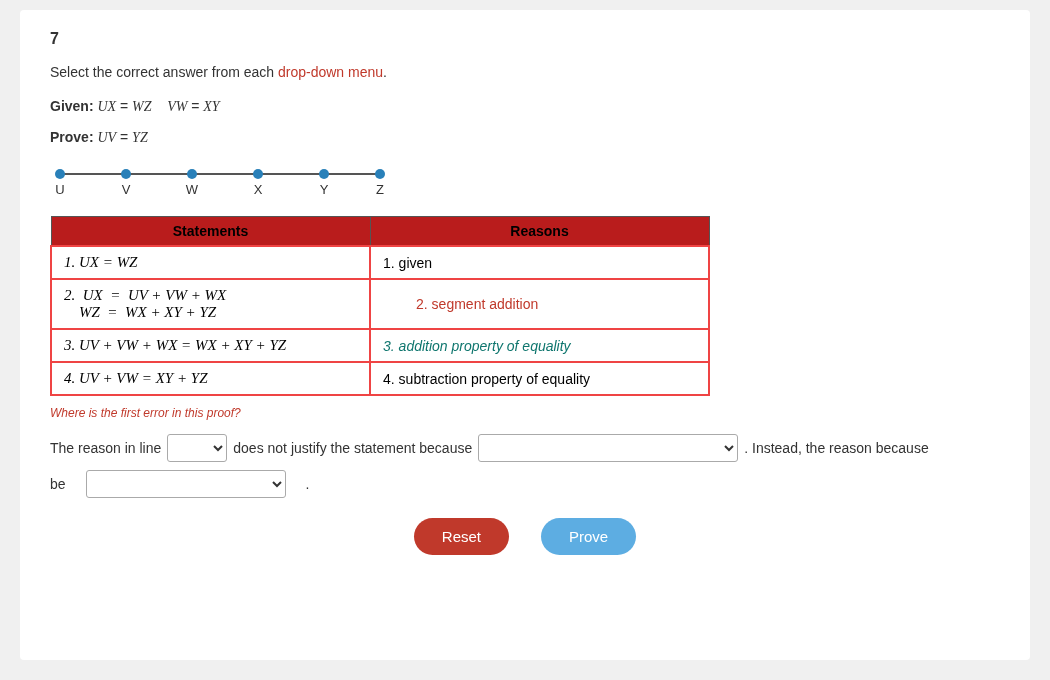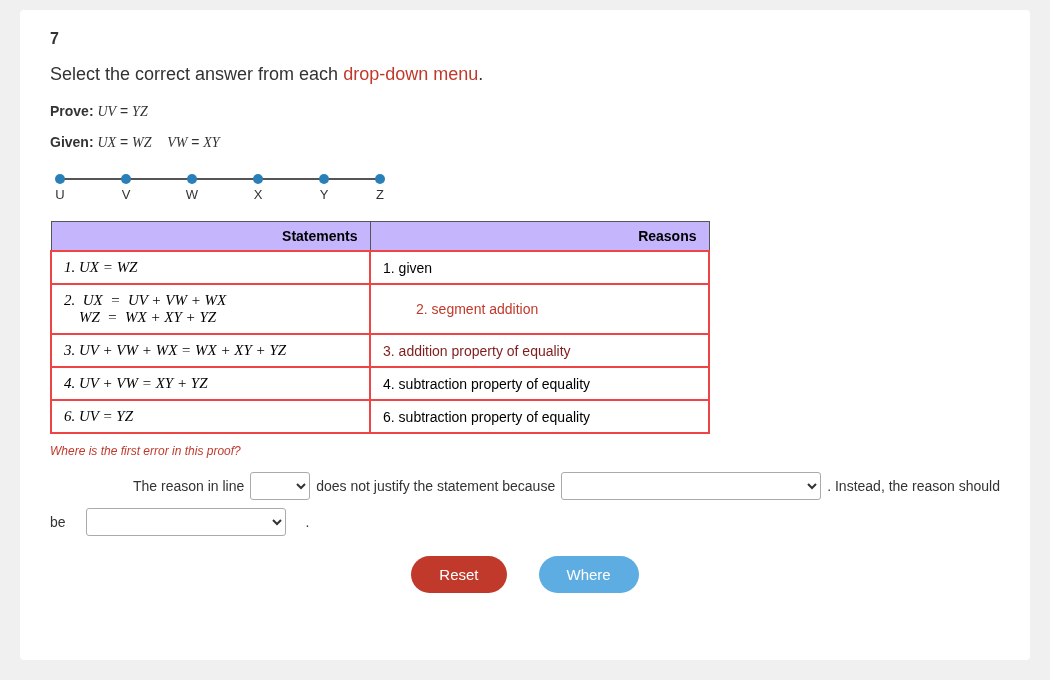--- a/index.html
+++ b/index.html
@@ -20,21 +20,21 @@
       padding: 20px 30px 30px 30px;
       position: relative;
     }
     .question-number {
       font-size: 16px;
       font-weight: bold;
       color: #333;
       margin-bottom: 16px;
     }
     .instruction {
-      font-size: 18px;
+      font-size: 14px;
       color: #333;
       margin-bottom: 14px;
     }
     .instruction a { color: #c0392b; text-decoration: none; }
     .given-prove {
       font-size: 14px;
       color: #333;
       margin-bottom: 6px;
       line-height: 1.8;
     }
@@ -52,64 +52,63 @@
       height: 36px;
     }
     
     .proof-table {
       border-collapse: collapse;
       width: 660px;
       margin-bottom: 10px;
       font-size: 14px;
     }
     .proof-table th {
-      background: #c4b5fd;
+      background: #b91c1c;
       border: 1px solid #555;
       padding: 6px 12px;
-      text-align: right;
+      text-align: center;
       font-weight: bold;
       font-size: 14px;
     }
     .proof-table td {
       border: 2px solid #ef4444;
       padding: 7px 12px;
       vertical-align: middle;
     }
     .proof-table td:first-child {
       width: 320px;
       font-family: 'Times New Roman', serif;
       font-style: italic;
       font-size: 15px;
     }
     .proof-table td:last-child {
       width: 340px;
     }
     .reason-orange { color: #c0392b; margin-left: 33px; }
-    .reason-blue { color: #7f1d1d; }
+    .reason-blue { color: #0f766e; font-style: italic; }
 
     .math-italic {
       font-family: 'Times New Roman', serif;
       font-style: italic;
     }
     
     .error-question {
       font-size: 12px;
       color: #c0392b;
       margin-bottom: 14px;
       font-style: italic;
     }
     .answer-row {
       font-size: 14px;
       color: #333;
       display: flex;
       align-items: center;
       flex-wrap: wrap;
       gap: 6px;
       margin-bottom: 8px;
-      justify-content: flex-end;
     }
     .answer-row2 {
       font-size: 14px;
       color: #333;
       display: flex;
       align-items: center;
       gap: 20px;
       margin-bottom: 20px;
     }
     select {
@@ -154,24 +153,24 @@
 <body>
 
 <div class="card">
   <div class="question-number">7</div>
 
   <div class="instruction">
     Select the correct answer from each <a>drop-down menu</a>.
   </div>
 
   <div class="given-prove">
+    <strong>Given:</strong> <span class="math-italic">UX</span> = <span class="math-italic">WZ</span> &nbsp;&nbsp; <span class="math-italic">VW</span> = <span class="math-italic">XY</span>
+  </div>
+  <div class="given-prove">
     <strong>Prove:</strong> <span class="math-italic">UV</span> = <span class="math-italic">YZ</span>
-  </div>
-  <div class="given-prove">
-    <strong>Given:</strong> <span class="math-italic">UX</span> = <span class="math-italic">WZ</span> &nbsp;&nbsp; <span class="math-italic">VW</span> = <span class="math-italic">XY</span>
   </div>
 
   <div class="number-line-container">
     <svg class="number-line-svg" viewBox="0 0 340 36" xmlns="http://www.w3.org/2000/svg">
 
       <line x1="10" y1="10" x2="330" y2="10" stroke="#555" stroke-width="2"></line>
 
       <circle cx="10" cy="10" r="5" fill="#2980b9"></circle>
       <circle cx="76" cy="10" r="5" fill="#2980b9"></circle>
       <circle cx="142" cy="10" r="5" fill="#2980b9"></circle>
@@ -224,26 +223,20 @@
       </tr>
 
       <tr>
         <td>
           4. <em>UV</em> + <em>VW</em> = <em>XY</em> + <em>YZ</em>
         </td>
         <td>4. subtraction property of equality</td>
       </tr>
 
 
-      <tr>
-        <td>
-          6. <em>UV</em> = <em>YZ</em>
-        </td>
-        <td>6. subtraction property of equality</td>
-      </tr>
     </tbody>
   </table>
 
   <div class="error-question">
     Where is the first error in this proof?
   </div>
 
   <div class="answer-row">
     <span>The reason in line</span>
     <select class="line-select">
@@ -256,32 +249,32 @@
       <option value="6">6</option>
     </select>
     <span>does not justify the statement because</span>
     <select class="reason-select">
       <option value=""></option>
       <option value="1">segment addition applies to two segments</option>
       <option value="2">addition property requires equal sides</option>
       <option value="3">this step substitutes, not adds</option>
       <option value="4">the segments do not share an endpoint</option>
     </select>
-    <span>. Instead, the reason should</span>
+    <span>. Instead, the reason because</span>
   </div>
 
   <div class="answer-row2">
     <span>be</span>
     <select class="reason-select2">
       <option value=""></option>
       <option value="1">substitution property of equality</option>
       <option value="2">segment addition postulate</option>
       <option value="3">transitive property</option>
       <option value="4">addition property of equality</option>
     </select>
     <span>.</span>
   </div>
 
   <div class="buttons-row">
     <button class="btn-reset">Reset</button>
-    <button class="btn-next">Where</button>
+    <button class="btn-next">Prove</button>
   </div>
 </div>
 
 </body></html>

